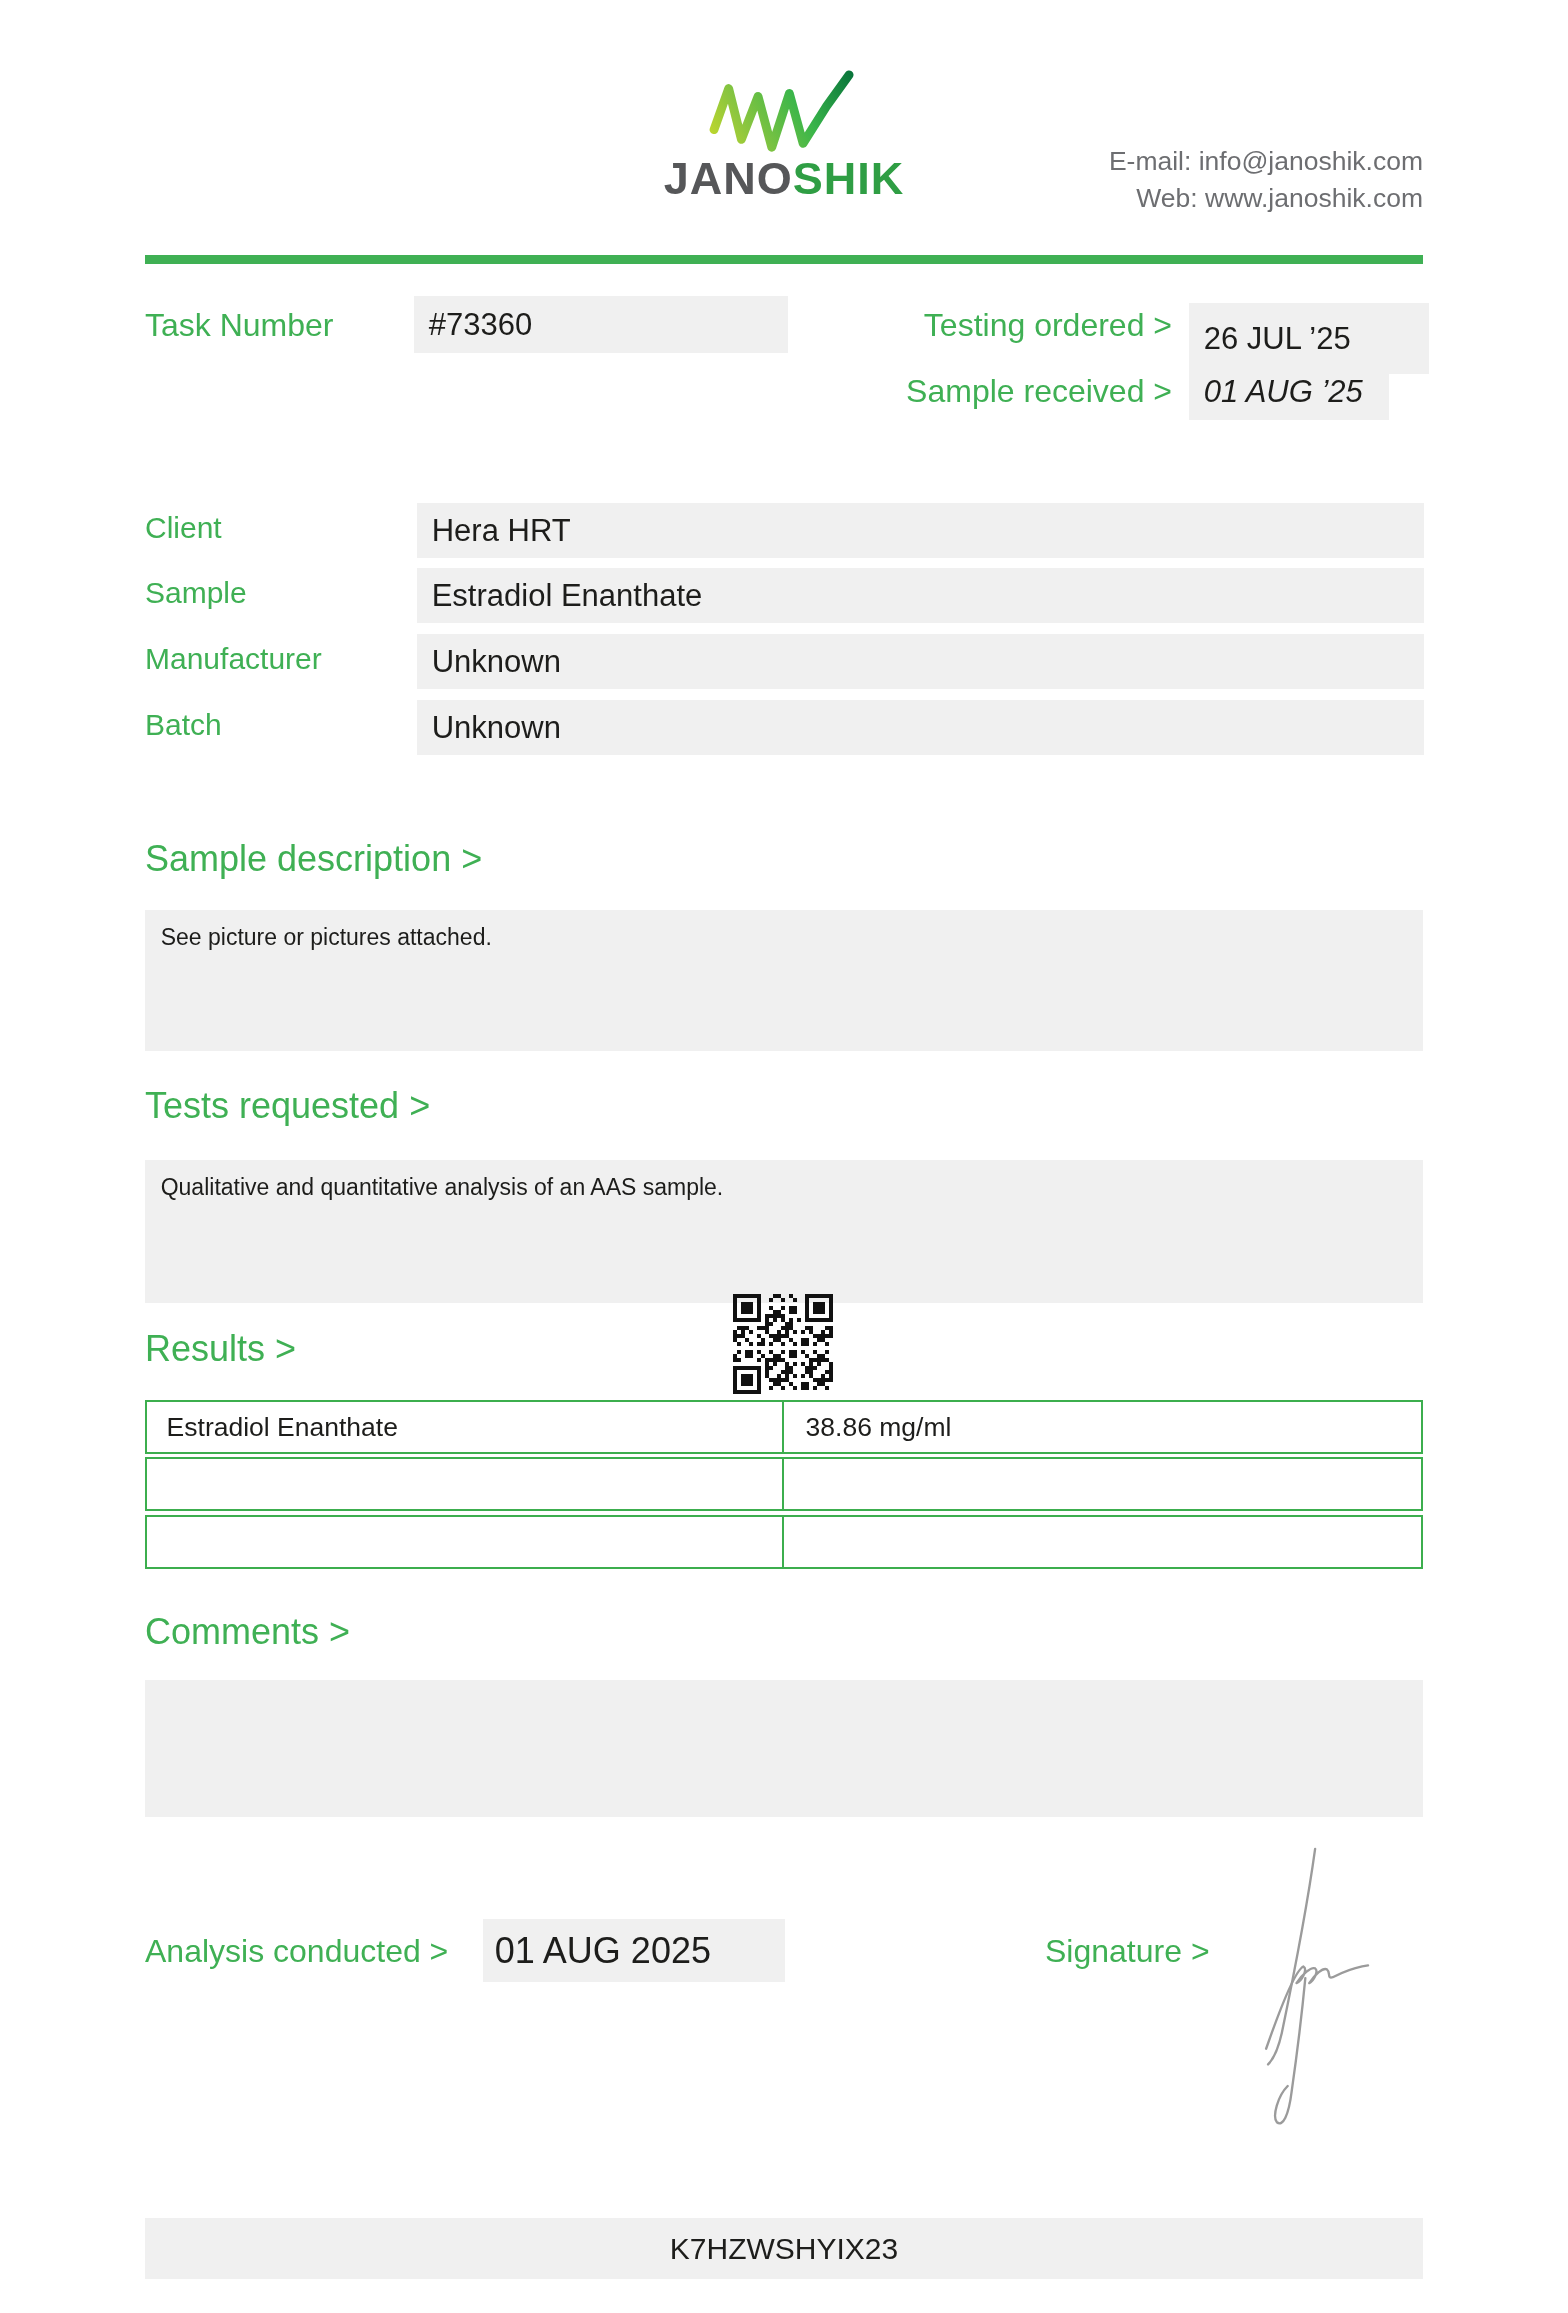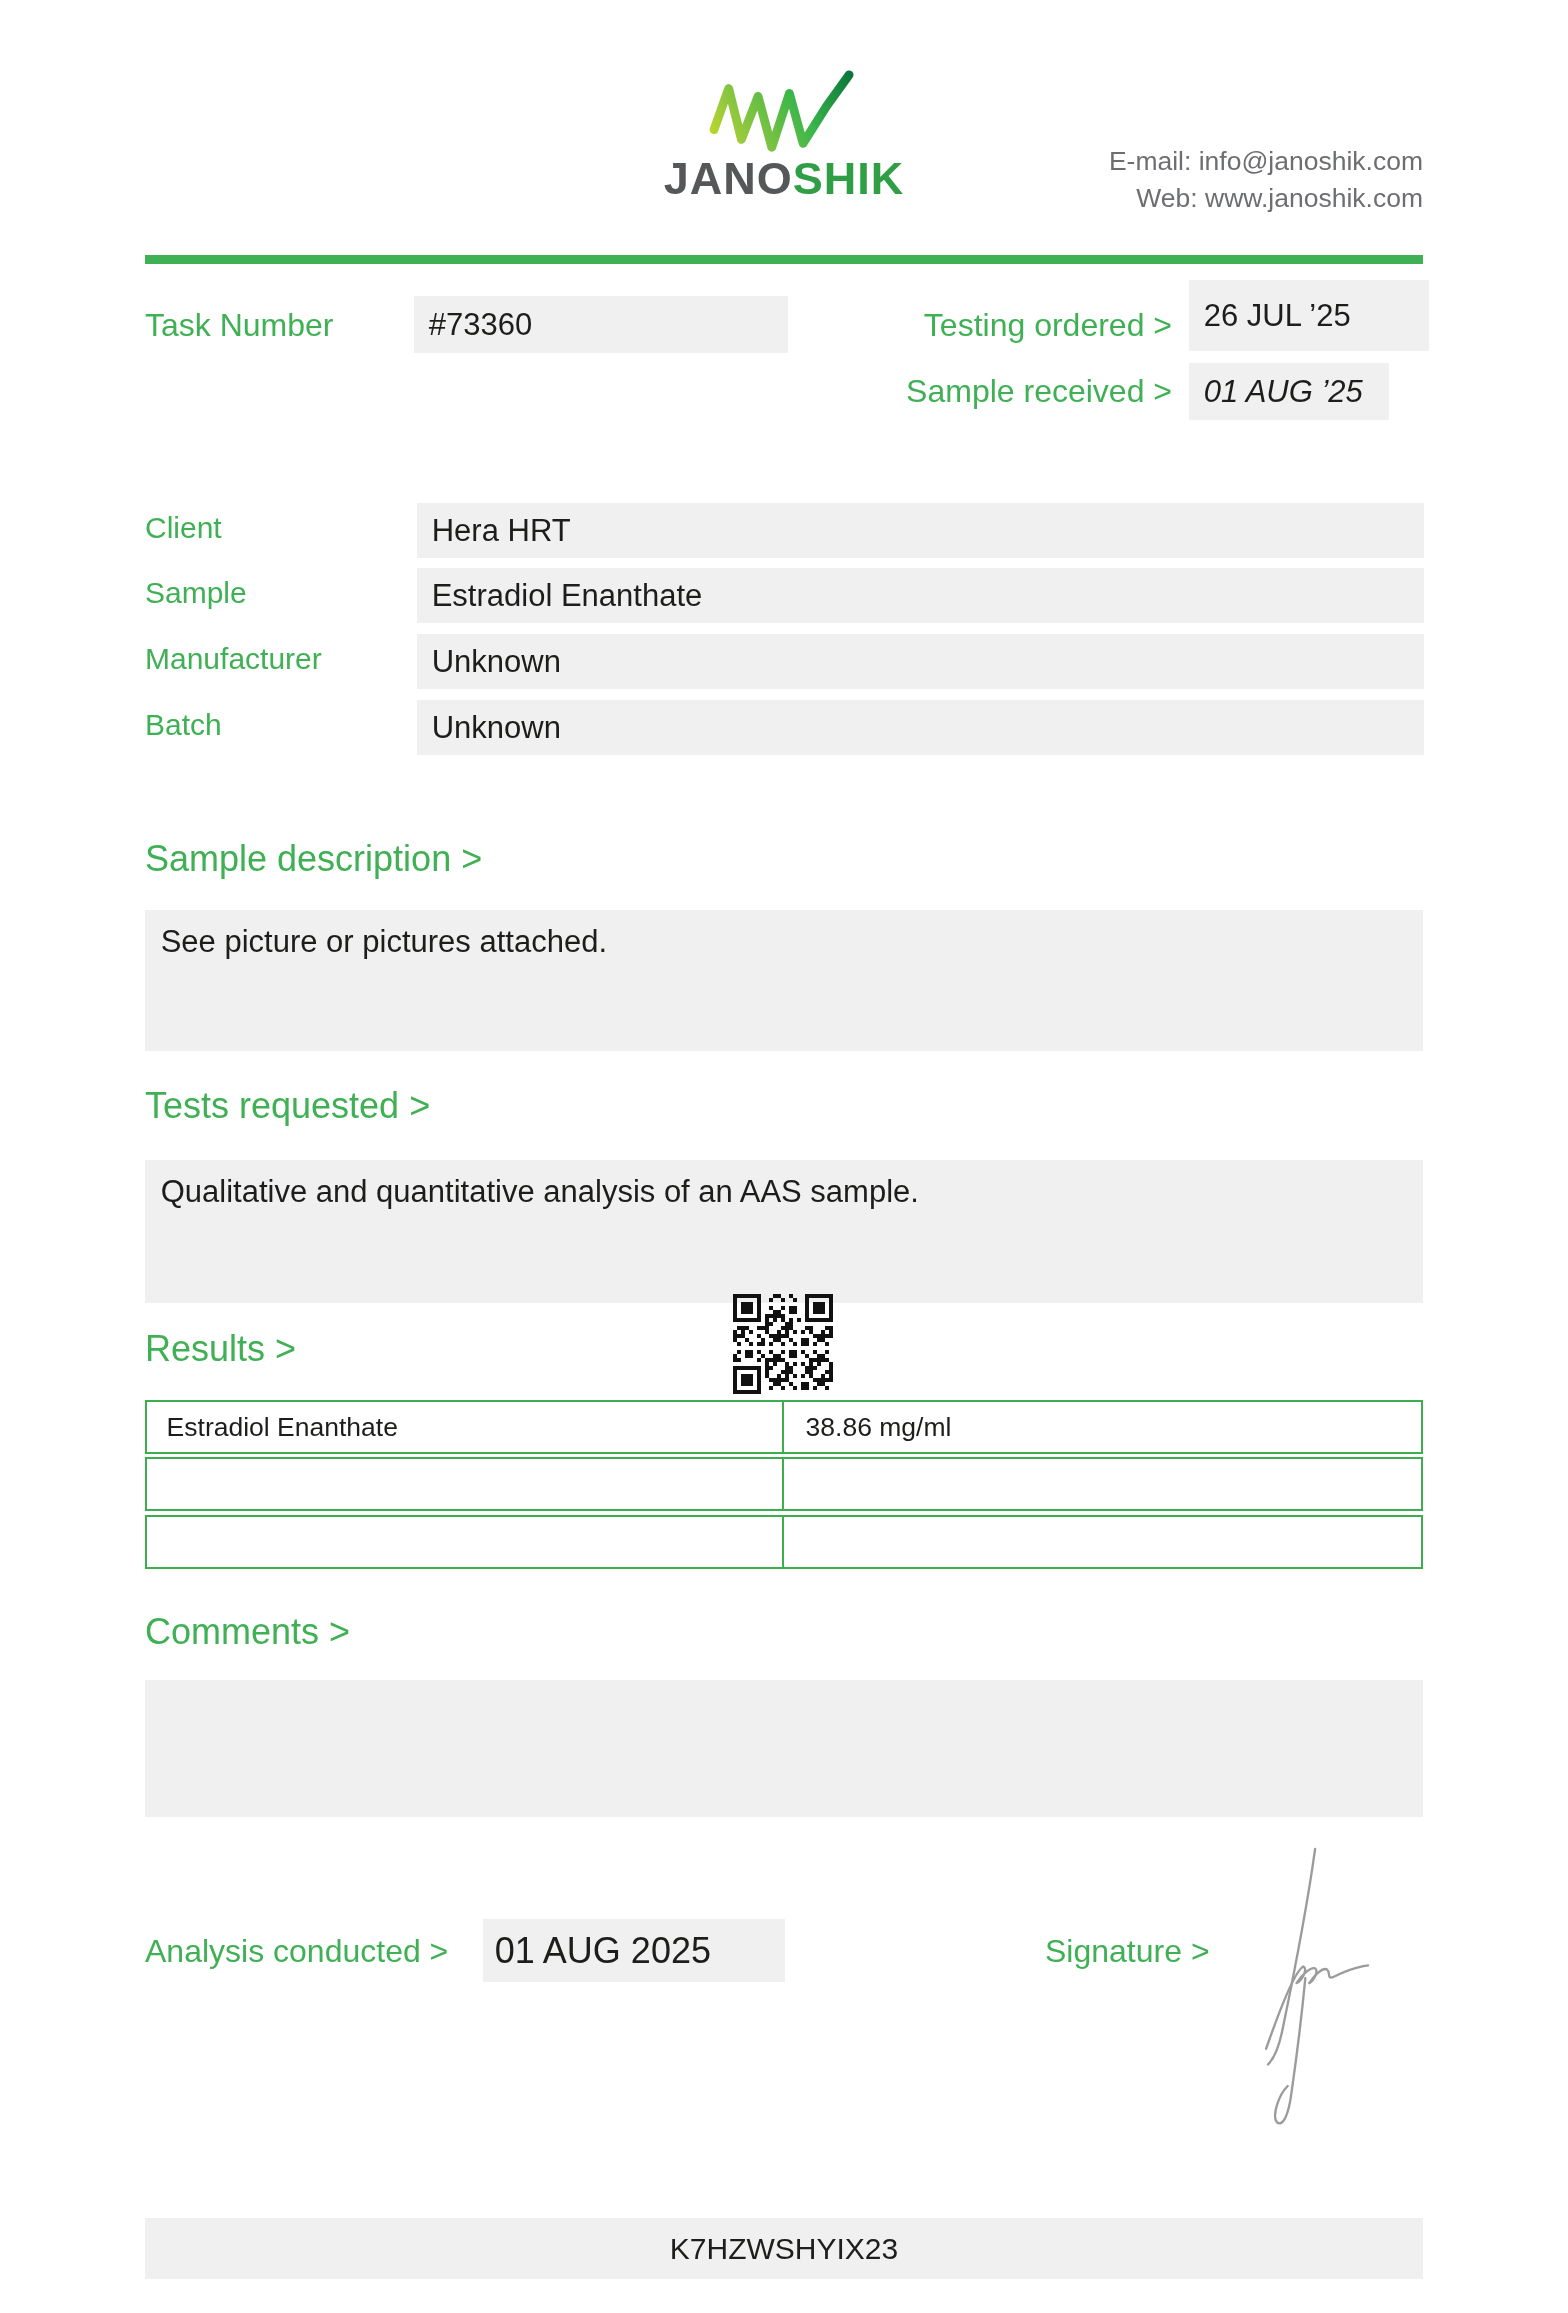--- a/index.html
+++ b/index.html
@@ -32,21 +32,21 @@
   .glabel{position:absolute;color:var(--green);font-size:32px;white-space:nowrap;}
   .glabel-r{position:absolute;color:var(--green);font-size:32px;white-space:nowrap;
             right:396px;text-align:right;}
 
   .vbox{position:absolute;background:var(--box);display:flex;align-items:center;
         padding-left:14.7px;font-size:31px;color:var(--ink);white-space:nowrap;}
 
   .heading{position:absolute;left:145px;color:var(--green);font-size:36px;white-space:nowrap;}
 
   .area{position:absolute;left:145px;width:1278px;background:var(--box);
-        padding:13.7px 15.7px;font-size:31px;color:var(--ink);}
+        padding:13.7px 15.7px;font-size:23px;color:var(--ink);}
 
   .qr{position:absolute;left:733px;top:1294px;width:100px;height:100px;}
   .qr svg{width:100%;height:100%;shape-rendering:crispEdges;fill:#111;}
 
   .trow{position:absolute;left:145px;width:1278px;height:54px;
         border:2.9px solid var(--green-border);display:flex;background:#fff;}
   .tcell-name{width:637px;border-right:2.9px solid var(--green-border);display:flex;
               align-items:center;padding-left:19.6px;font-size:26.5px;color:var(--ink);}
   .tcell-val{flex:1;display:flex;align-items:center;padding-left:21.6px;font-size:26.5px;color:var(--ink);}
 
@@ -87,21 +87,21 @@
     <div>E-mail: info@janoshik.com</div>
     <div>Web: www.janoshik.com</div>
   </div>
 
   <div class="divider"></div>
 
   <div class="glabel" style="left:145px;top:307px;">Task Number</div>
   <div class="vbox" style="left:414px;top:296px;width:374px;height:57px;">#73360</div>
 
   <div class="glabel-r" style="top:307px;">Testing ordered &gt;</div>
-  <div class="vbox" style="left:1189px;top:280px;width:240px;height:71px;">26 JUL ’25</div>
+  <div class="vbox" style="left:1189px;top:303px;width:240px;height:71px;">26 JUL ’25</div>
 
   <div class="glabel-r" style="top:373px;">Sample received &gt;</div>
   <div class="vbox" style="left:1189px;top:363px;width:200px;height:57px;font-style:italic;">01 AUG ’25</div>
 
   <div class="glabel" style="left:145px;top:511px;font-size:30px;">Client</div>
   <div class="vbox" style="left:417px;top:503px;width:1007px;height:55px;">Hera HRT</div>
 
   <div class="glabel" style="left:145px;top:576px;font-size:30px;">Sample</div>
   <div class="vbox" style="left:417px;top:568px;width:1007px;height:55px;">Estradiol Enanthate</div>
 

